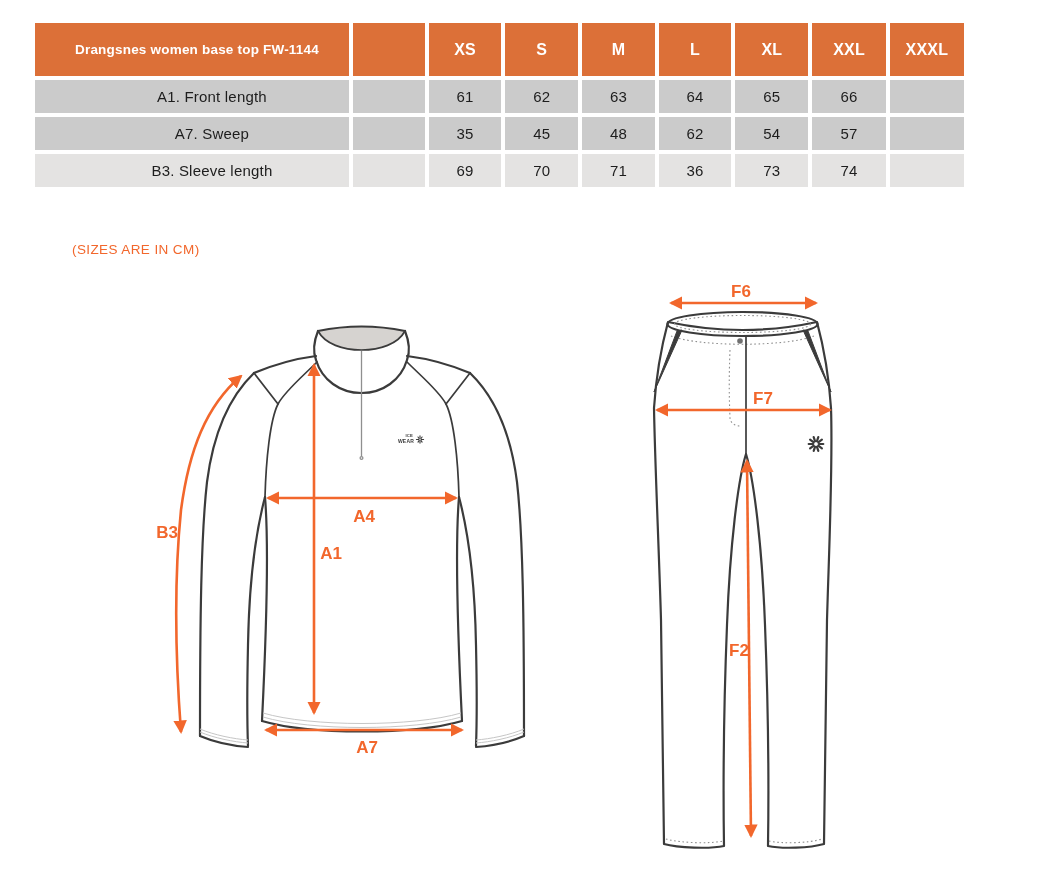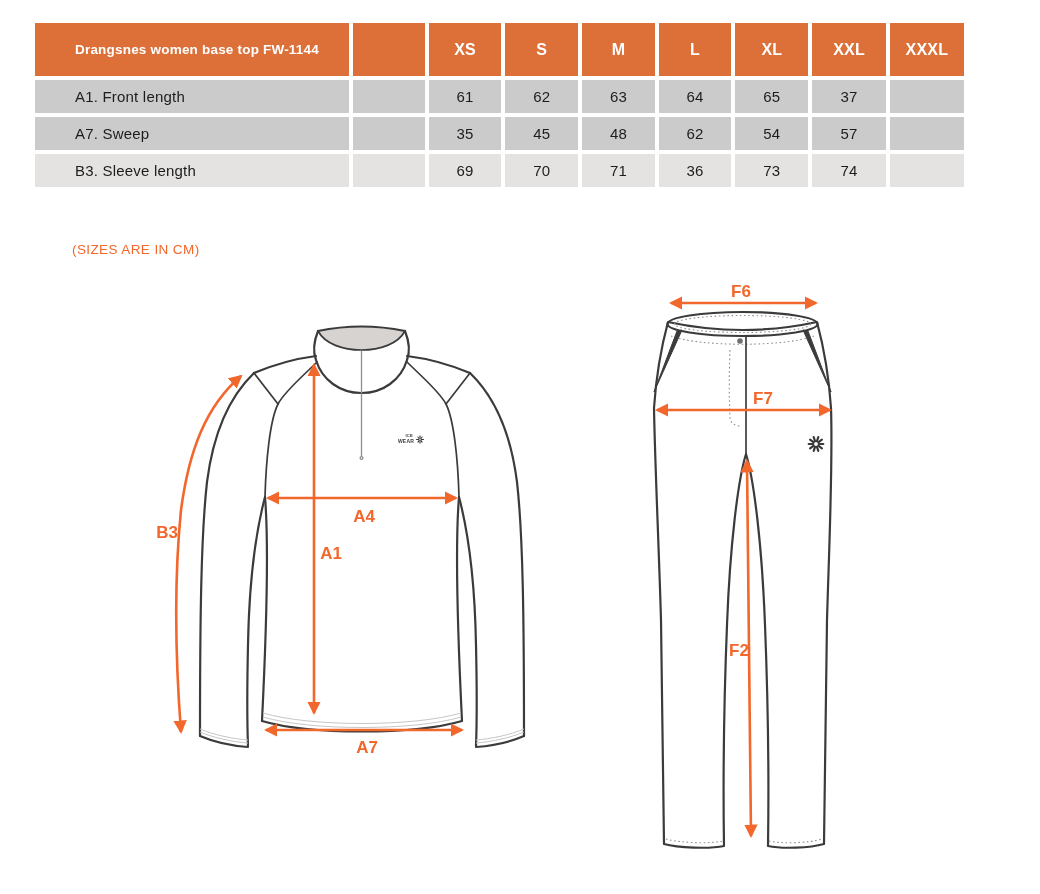--- a/index.html
+++ b/index.html
@@ -31,21 +31,21 @@
     background:var(--header-orange);
     color:#ffffff;height:53px;font-size:16px;font-weight:bold;
   }
   .size-table thead th.title-cell{
     text-align:left;padding-left:40px;font-size:13.5px;
   }
   .size-table tbody td{
     height:33px;font-size:15px;color:#1d1d1d;background:var(--row-light);text-align:center;
   }
   .size-table tbody tr.dark td{background:var(--row-dark);}
-  .size-table tbody td.label-cell{text-align:left;padding-left:40px;}
+  .size-table tbody td.label-cell{text-align:center;padding-left:40px;}
   
   .sizes-note{
     position:absolute;left:72px;top:242px;
     color:var(--accent-orange);font-size:13.5px;font-weight:normal;letter-spacing:.4px;
   }
   
   svg.diagram{position:absolute;overflow:visible;}
   .shirt-svg{left:150px;top:310px;}
   .pants-svg{left:630px;top:280px;}
   .outline{stroke:#3b3b3b;stroke-width:2.2;fill:none;stroke-linecap:round;stroke-linejoin:round;}
@@ -95,21 +95,21 @@
     </thead>
     <tbody>
       <tr class="dark">
         <td class="label-cell">A1. Front length</td>
         <td></td>
         <td>61</td>
         <td>62</td>
         <td>63</td>
         <td>64</td>
         <td>65</td>
-        <td>37</td>
+        <td>66</td>
         <td></td>
       </tr>
       <tr class="dark">
         <td class="label-cell">A7. Sweep</td>
         <td></td>
         <td>35</td>
         <td>45</td>
         <td>48</td>
         <td>62</td>
         <td>54</td>

